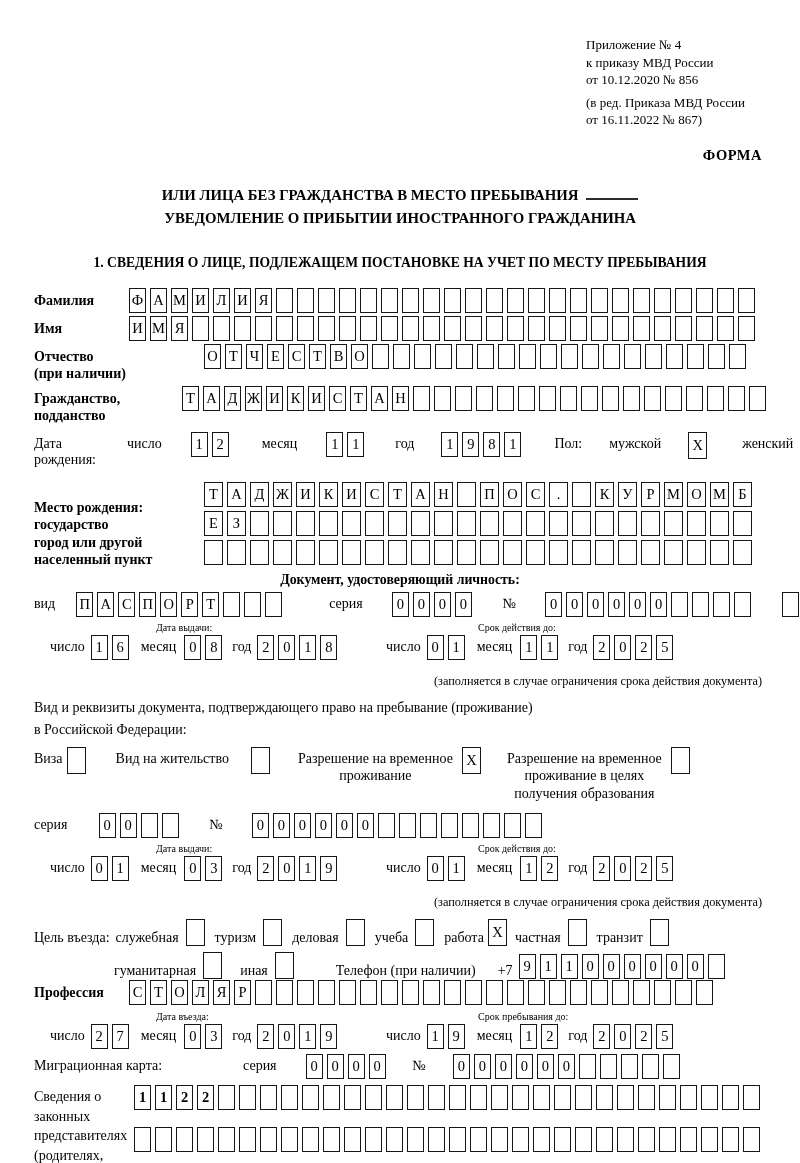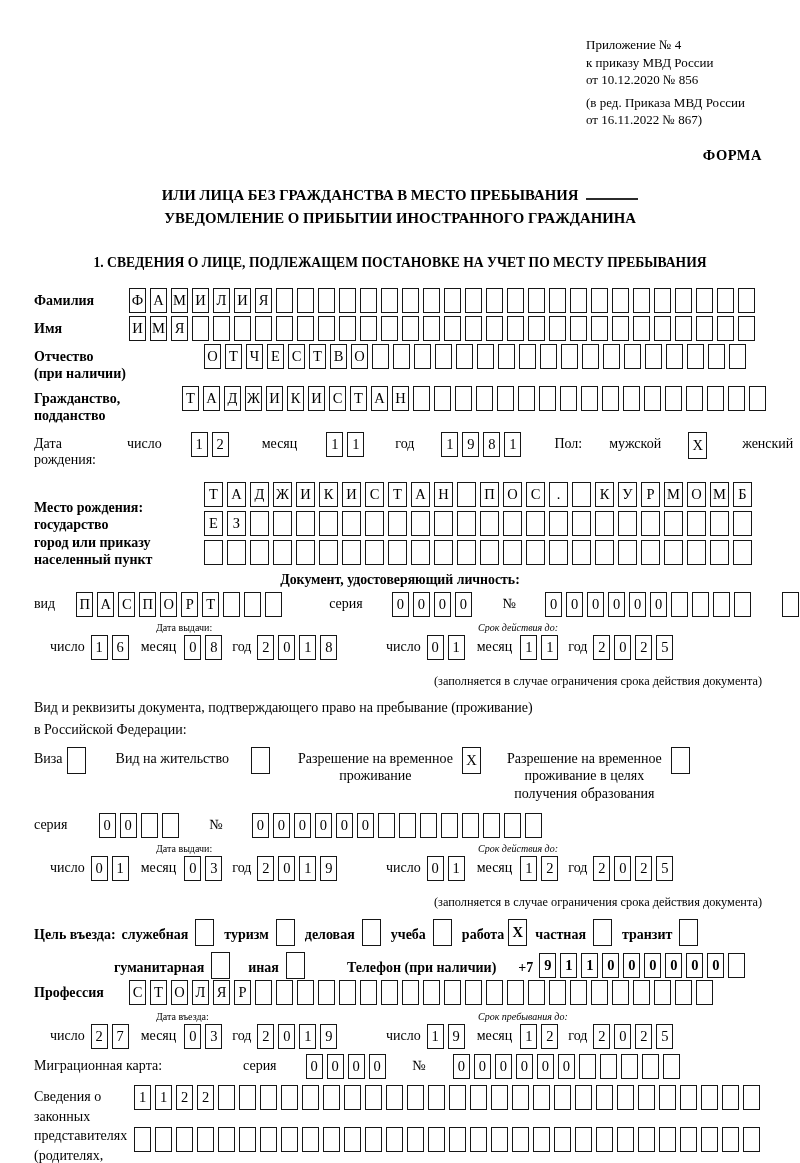--- a/index.html
+++ b/index.html
@@ -46,42 +46,42 @@
   .bp .cells { display:block; margin-bottom:4px; }
 
   .doc-head { text-align:center; font-weight:bold; font-size:13.8px; margin:3px 0 4px 0; }
 
   
   .dpair { display:flex; margin-top:2px; }
   .dg-left { width:352px; flex-shrink:0; }
   .dg-right { flex:1; }
   .dg-head { font-size:10px; margin-bottom:2px; }
   .dg-left .dg-head { padding-left:122px; }
-  .dg-right .dg-head { padding-left:92px;font-style:italic; }
+  .dg-right .dg-head { padding-left:92px; }
   .dg-row { display:flex; align-items:flex-start; }
   .dg-row .t { padding-top:4px; }
   .dg-left .dg-row { padding-left:16px; }
   .dg-note { font-size:12.3px; margin-top:14px; text-align:right; padding-right:4px; }
 
   .intro { line-height:22.5px; margin-top:8px; font-size:14px; }
 
   
   .permits { display:flex; align-items:flex-start; margin-top:5px; }
   .permits .opt { display:flex; align-items:flex-start; }
   .permits .ml { text-align:center; line-height:17.5px; padding-top:3px; }
   .permits .chk { margin-left:9px; padding-top:0; }
 
   
-  .purpose { display:flex; align-items:center; margin-top:9px;font-weight:bold; }
+  .purpose { display:flex; align-items:flex-end; margin-top:9px; }
   .purpose .t { padding-top:4px; }
   .purpose .chk { margin-left:7px; }
 
   .rep { display:flex; align-items:flex-start; margin-top:6px; }
   .rep .lblcol { width:100px; flex-shrink:0; line-height:19.5px; padding-top:2px; }
-  .rep .cells { display:block; margin-bottom:17px; }
+  .rep .cells { display:block; margin-bottom:17px;font-weight:bold; }
   .rep-note { font-size:13px; margin:2px 0 0 150px; }
 </style>
 </head>
 <body>
 
 <div class="page">
 
   <div class="appendix">
     <div>Приложение № 4</div>
     <div>к приказу МВД России</div>
@@ -139,21 +139,21 @@
       <span class="t sp6">мужской</span>
       <span class="cells chk sp6"><span class="cell">X</span></span>
       <span class="t sp10">женский</span>
       <span class="cells chk sp14"><span class="cell"></span></span>
     </div>
 
     <div class="bp">
       <span class="lbl w170">
         <span>Место рождения:</span><br>
         <span>государство</span><br>
-        <span>город или приказу</span><br>
+        <span>город или другой</span><br>
         <span>населенный пункт</span>
       </span>
       <span class="bp-cells">
         <span class="cells"><span class="cell">Т</span><span class="cell">А</span><span class="cell">Д</span><span class="cell">Ж</span><span class="cell">И</span><span class="cell">К</span><span class="cell">И</span><span class="cell">С</span><span class="cell">Т</span><span class="cell">А</span><span class="cell">Н</span><span class="cell"></span><span class="cell">П</span><span class="cell">О</span><span class="cell">С</span><span class="cell">.</span><span class="cell"></span><span class="cell">К</span><span class="cell">У</span><span class="cell">Р</span><span class="cell">М</span><span class="cell">О</span><span class="cell">М</span><span class="cell">Б</span></span>
         <span class="cells"><span class="cell">Е</span><span class="cell">З</span><span class="cell"></span><span class="cell"></span><span class="cell"></span><span class="cell"></span><span class="cell"></span><span class="cell"></span><span class="cell"></span><span class="cell"></span><span class="cell"></span><span class="cell"></span><span class="cell"></span><span class="cell"></span><span class="cell"></span><span class="cell"></span><span class="cell"></span><span class="cell"></span><span class="cell"></span><span class="cell"></span><span class="cell"></span><span class="cell"></span><span class="cell"></span><span class="cell"></span></span>
         <span class="cells"><span class="cell"></span><span class="cell"></span><span class="cell"></span><span class="cell"></span><span class="cell"></span><span class="cell"></span><span class="cell"></span><span class="cell"></span><span class="cell"></span><span class="cell"></span><span class="cell"></span><span class="cell"></span><span class="cell"></span><span class="cell"></span><span class="cell"></span><span class="cell"></span><span class="cell"></span><span class="cell"></span><span class="cell"></span><span class="cell"></span><span class="cell"></span><span class="cell"></span><span class="cell"></span><span class="cell"></span></span>
       </span>
     </div>
 
     <div class="doc-head">Документ, удостоверяющий личность:</div>

